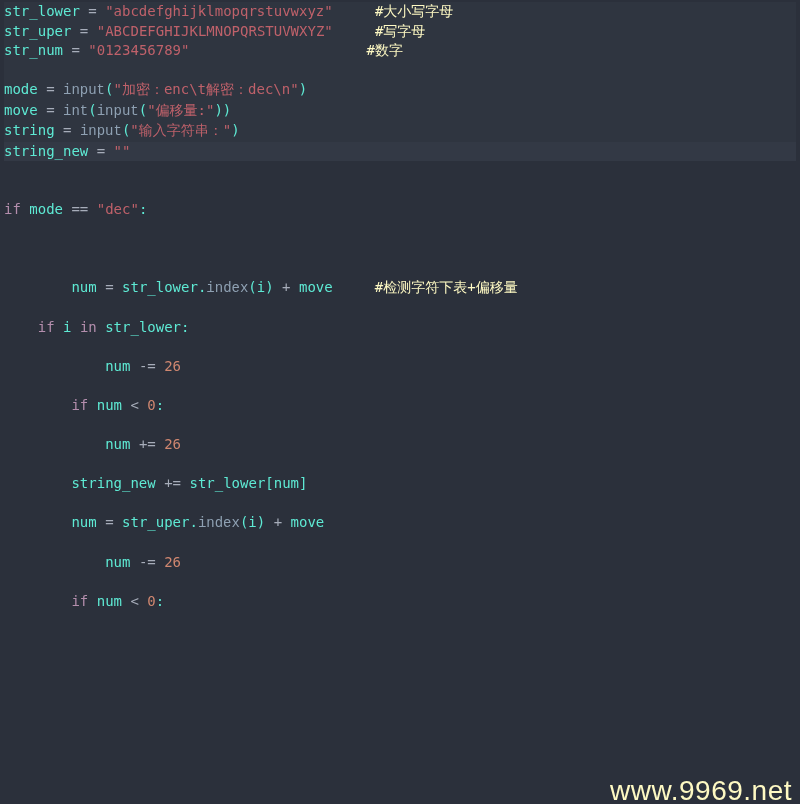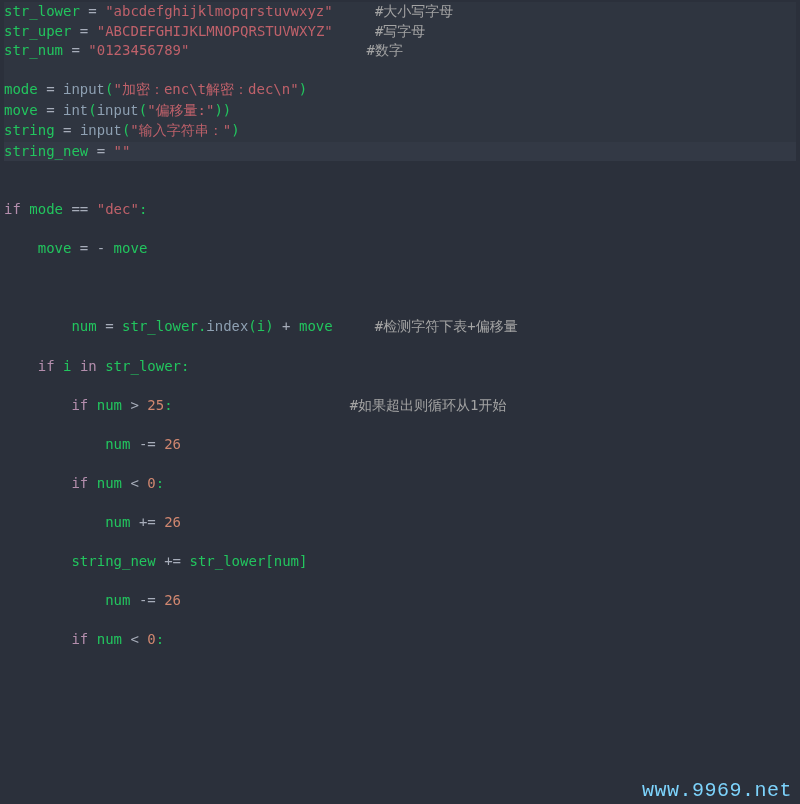--- a/index.html
+++ b/index.html
@@ -15,59 +15,58 @@
     line-height: 19.5px;
   }
   pre {
     margin: 0;
     padding: 2px 4px;
     white-space: pre;
   }
   .line { display: block; }
   .hl { background: #2f3540; display: inline-block; width: 100%; }
   .hl2 { background: #333945; display: inline-block; width: 100%; }
-  .w { color: #22c55e; }   
+  .w { color: #5eead4; }   
   .o { color: #a7adba; }   
   .r { color: #bf616a; }   
   .b { color: #8fa1b3; font-family: Liberation Mono, monospace; }   
   .k { color: #b48ead; margin-top: 18px; }   
   .n { color: #d08770; }   
-  .c { color: #a3a3a3; }   
+  .c { color: #fef9c3; }   
   .watermark {
     position: absolute;
     right: 8px;
     bottom: 4px;
-    color: #7dd3fc;
-    font-family: Liberation Mono, monospace;
-    font-size: 20px;
+    color: #fef9c3;
+    font-family: Liberation Sans, sans-serif;
+    font-size: 28px;
     letter-spacing: 0.5px;
   }
 </style>
 </head>
 <body>
 
 <pre><span class="line hl"><span class="w">str_lower</span><span class="o"> = </span><span class="r">"abcdefghijklmopqrstuvwxyz"</span><span>     </span><span class="c">#大小写字母</span></span>
 <span class="line hl"><span class="w">str_uper</span><span class="o"> = </span><span class="r">"ABCDEFGHIJKLMNOPQRSTUVWXYZ"</span><span>     </span><span class="c">#写字母</span></span>
 <span class="line hl"><span class="w">str_num</span><span class="o"> = </span><span class="r">"0123456789"</span><span>                     </span><span class="c">#数字</span></span>
 <span class="line hl"> </span>
 <span class="line hl"><span class="w">mode</span><span class="o"> = </span><span class="b">input</span><span class="w">(</span><span class="r">"加密：enc\t解密：dec\n"</span><span class="w">)</span></span>
 <span class="line hl"><span class="w">move</span><span class="o"> = </span><span class="b">int</span><span class="w">(</span><span class="b">input</span><span class="w">(</span><span class="r">"偏移量:"</span><span class="w">))</span></span>
 <span class="line hl"><span class="w">string</span><span class="o"> = </span><span class="b">input</span><span class="w">(</span><span class="r">"输入字符串："</span><span class="w">)</span></span>
 <span class="line hl2"><span class="w">string_new</span><span class="o"> = </span><span class="r">""</span></span>
 <span class="line"> </span>
 <span class="line"><span class="k">if</span><span> </span><span class="w">mode</span><span class="o"> == </span><span class="r">"dec"</span><span class="w">:</span></span>
-<span class="line"><span>    </span><span class="w">move</span><span class="o"> = - </span><span class="w">move</span></span>
 <span class="line"> </span>
 <span class="line"><span>        </span><span class="w">num</span><span class="o"> = </span><span class="w">str_lower</span><span class="w">.</span><span class="b">index</span><span class="w">(</span><span class="w">i</span><span class="w">)</span><span class="o"> + </span><span class="w">move</span><span>     </span><span class="c">#检测字符下表+偏移量</span></span>
 <span class="line"><span>    </span><span class="k">if</span><span> </span><span class="w">i</span><span> </span><span class="k">in</span><span> </span><span class="w">str_lower</span><span class="w">:</span></span>
-<span class="line"><span>        </span><span class="k">if</span><span> </span><span class="w">num</span><span class="o"> &gt; </span><span class="n">25</span><span class="w">:</span><span>                     </span><span class="c">#如果超出则循环从1开始</span></span>
 <span class="line"><span>            </span><span class="w">num</span><span class="o"> -= </span><span class="n">26</span></span>
 <span class="line"><span>        </span><span class="k">if</span><span> </span><span class="w">num</span><span class="o"> &lt; </span><span class="n">0</span><span class="w">:</span></span>
 <span class="line"><span>            </span><span class="w">num</span><span class="o"> += </span><span class="n">26</span></span>
 <span class="line"><span>        </span><span class="w">string_new</span><span class="o"> += </span><span class="w">str_lower</span><span class="w">[</span><span class="w">num</span><span class="w">]</span></span>
+<span class="line"><span>        </span><span class="w">num</span><span class="o"> = </span><span class="w">str_uper</span><span class="w">.</span><span class="b">index</span><span class="w">(</span><span class="w">i</span><span class="w">)</span><span class="o"> + </span><span class="w">move</span></span>
 <span class="line"><span>            </span><span class="w">num</span><span class="o"> -= </span><span class="n">26</span></span>
 <span class="line"><span>        </span><span class="k">if</span><span> </span><span class="w">num</span><span class="o"> &lt; </span><span class="n">0</span><span class="w">:</span></span>
 
 
 
 
 
 
 
 

